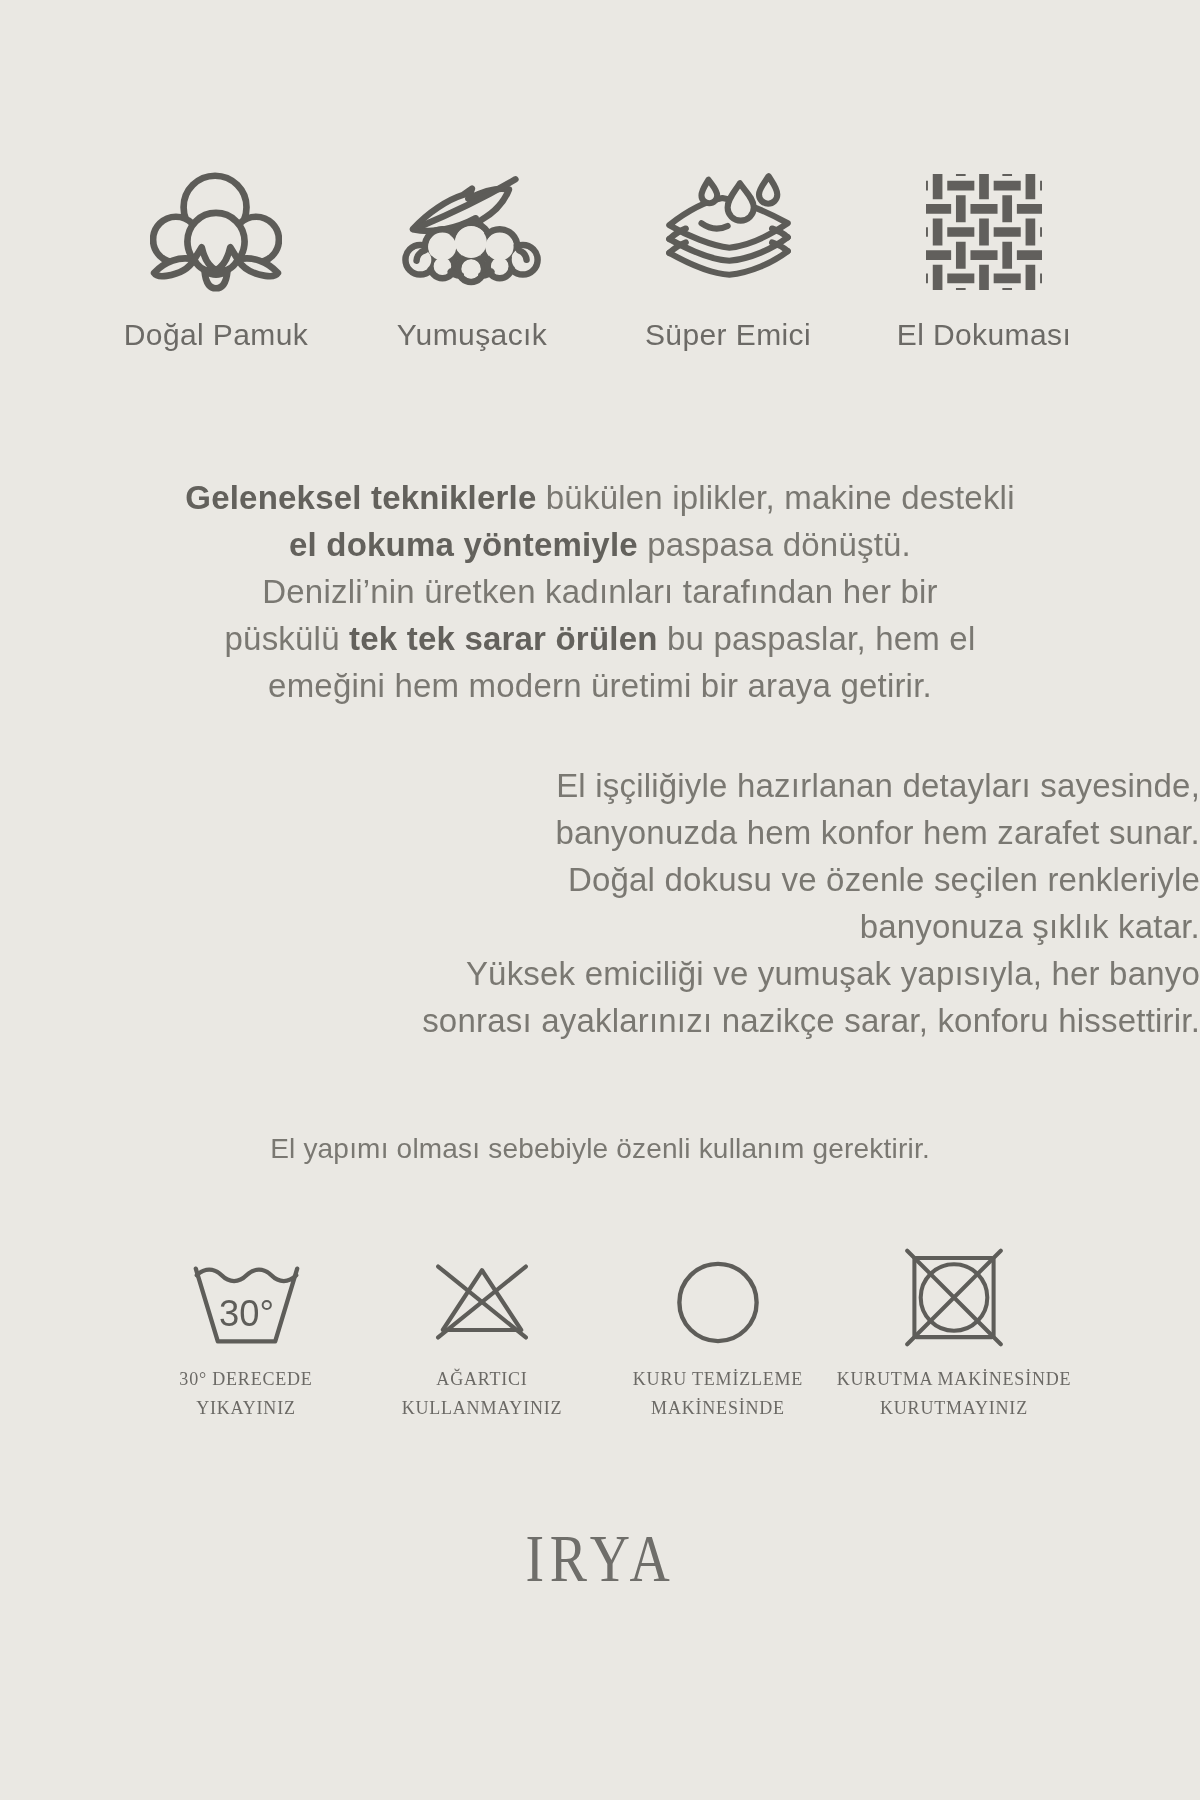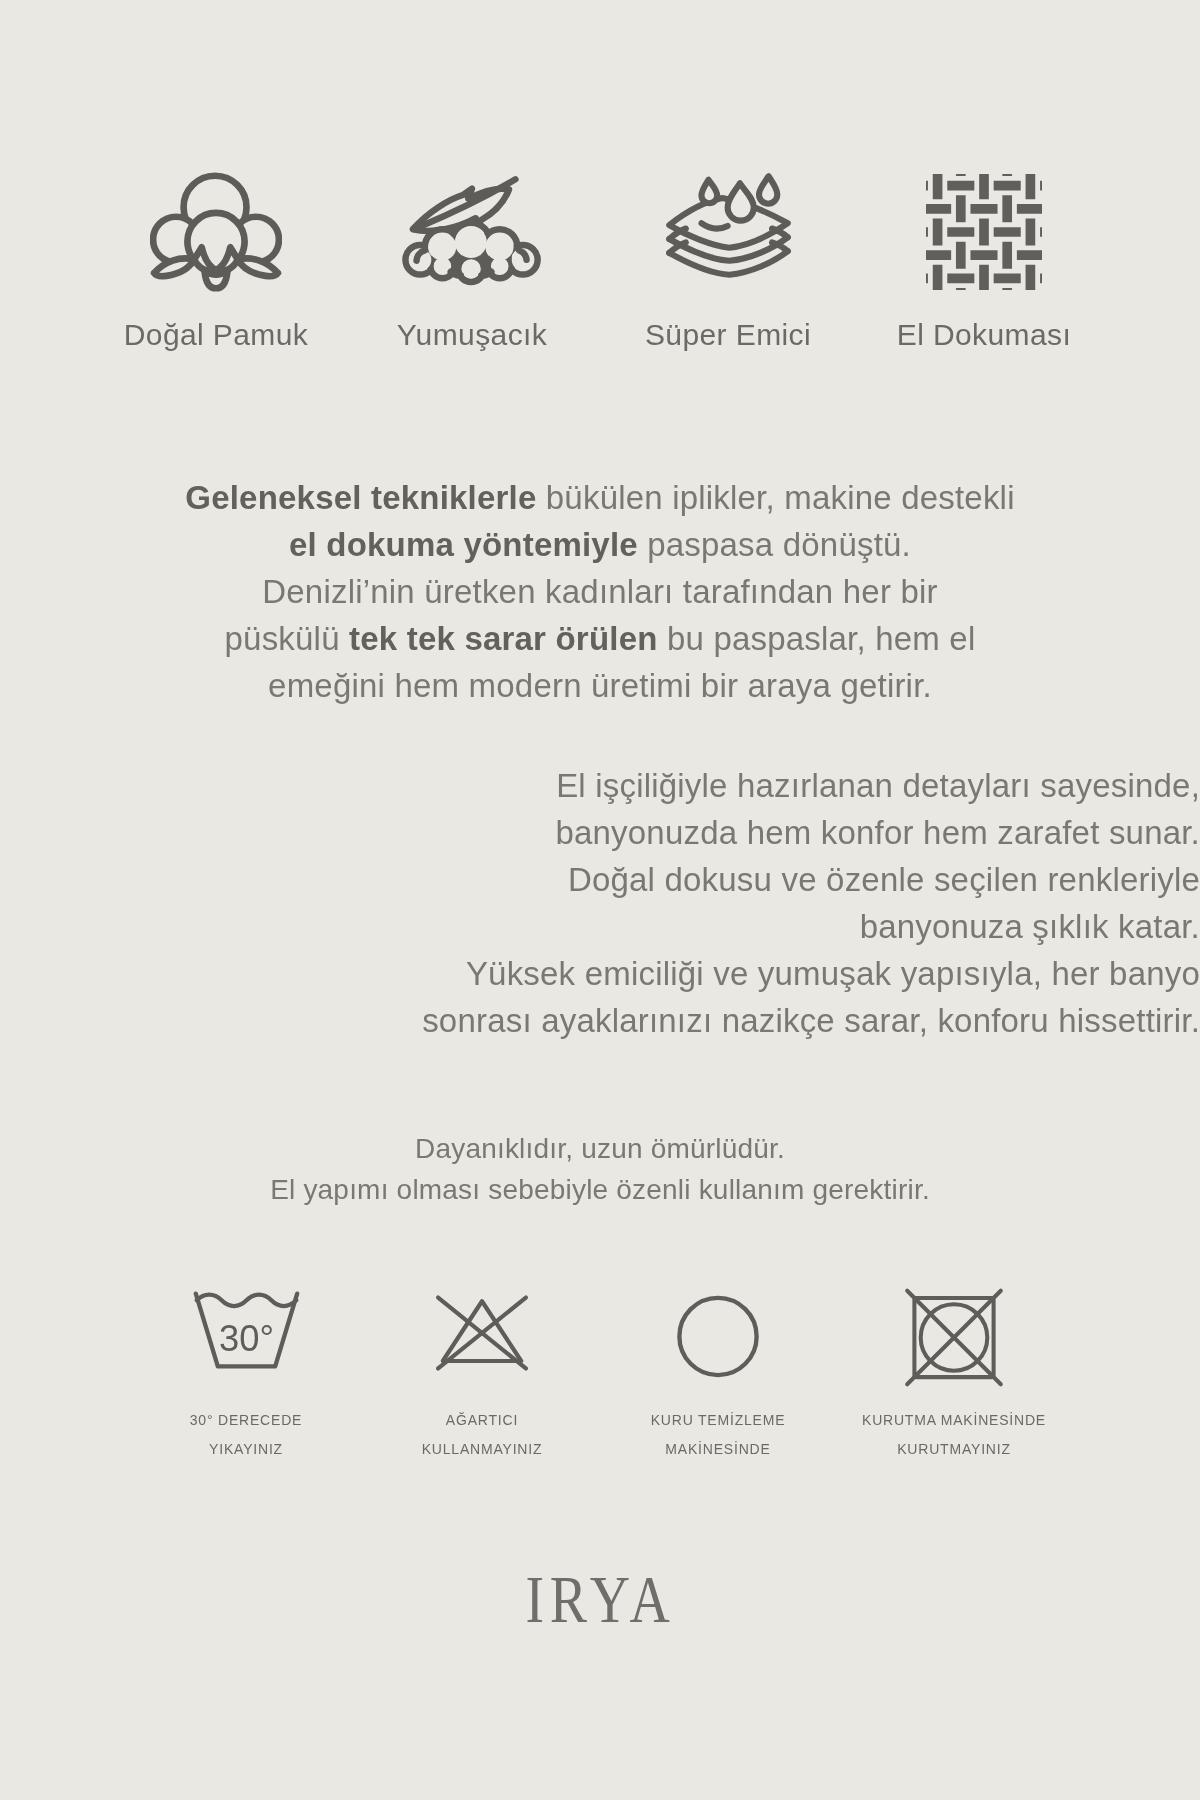--- a/index.html
+++ b/index.html
@@ -16,22 +16,22 @@
   .para { text-align:center; color:#7a7872; letter-spacing:0.2px; }
   .p1, .p2 { font-size:33px; line-height:47px; }
   .p1 { margin-top:122px; }
   .p2 { margin-top:53px;text-align:right; }
   .p3 { margin-top:84px; font-size:28px; line-height:41px; }
   .para .b { font-weight:bold; color:#63615c; }
 
   
   .care { display:flex; padding:0 128px; margin-top:76px; }
   .care-item { flex:1; display:flex; flex-direction:column; align-items:center; }
-  .cicon { height:104px; display:flex; justify-content:center; }
-  .clabel { margin-top:16px; text-align:center; font-size:14px; line-height:29px; color:#6b6965; letter-spacing:0.8px; white-space:nowrap; }
+  .cicon { height:104px; display:flex; align-items:flex-end; justify-content:center; }
+  .clabel { margin-top:16px; text-align:center; font-size:18px; line-height:29px; color:#6b6965; letter-spacing:0.8px; white-space:nowrap;font-family:Liberation Serif, serif; }
 
   
   .logo-wrap { margin-top:100px; text-align:center; }
   .logo { display:inline-block; font-family:"Liberation Serif", serif; font-size:68px; line-height:70px; color:#6f6e6a; letter-spacing:7px; transform:scaleX(0.82); }
 
   
   .st path, .st circle, .st line { stroke:#5d5c58; stroke-width:7; fill:none; stroke-linecap:round; stroke-linejoin:round; }
   .bgf { fill:#eae8e3 !important; }
   .erase circle { stroke:none; fill:#eae8e3; }
   .wv line { stroke:#615f5c; stroke-width:10; stroke-dasharray:28 20; }
@@ -146,21 +146,20 @@
   <div class="para p2">
     <div>El işçiliğiyle hazırlanan detayları sayesinde,</div>
     <div>banyonuzda hem konfor hem zarafet sunar.</div>
     <div>Doğal dokusu ve özenle seçilen renkleriyle</div>
     <div>banyonuza şıklık katar.</div>
     <div>Yüksek emiciliği ve yumuşak yapısıyla, her banyo</div>
     <div>sonrası ayaklarınızı nazikçe sarar, konforu hissettirir.</div>
   </div>
 
   <div class="para p3">
-    <div>Dayanıklıdır, uzun ömürlüdür.</div>
     <div>El yapımı olması sebebiyle özenli kullanım gerektirir.</div>
   </div>
 
   <div class="care">
 
     <div class="care-item">
       <div class="cicon">
         <svg width="115" height="88" viewBox="0 0 120 92" class="cst">
           <path d="M7,8 L30,84 L90,84 L113,8"></path>
           <path d="M8,15 C16,7 26,7 34,15 C42,23 52,23 60,15 C68,7 78,7 86,15 C94,23 104,23 112,15"></path>

